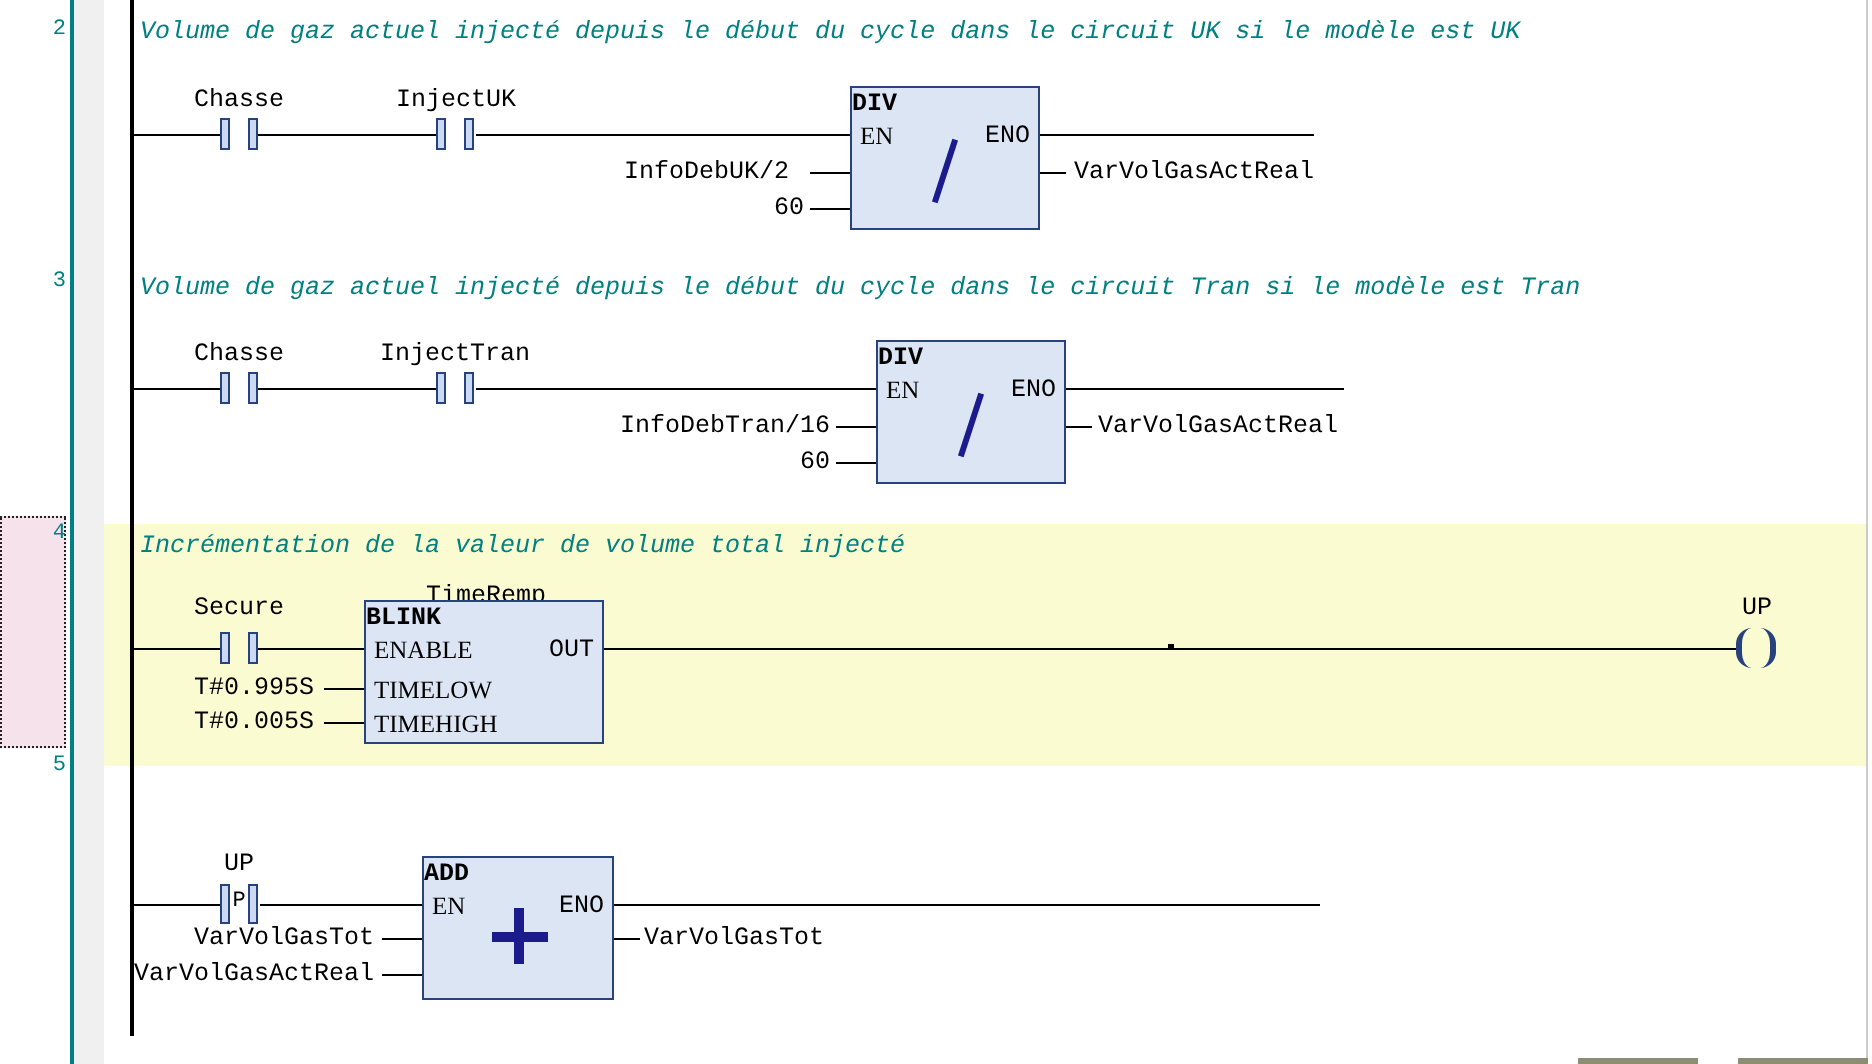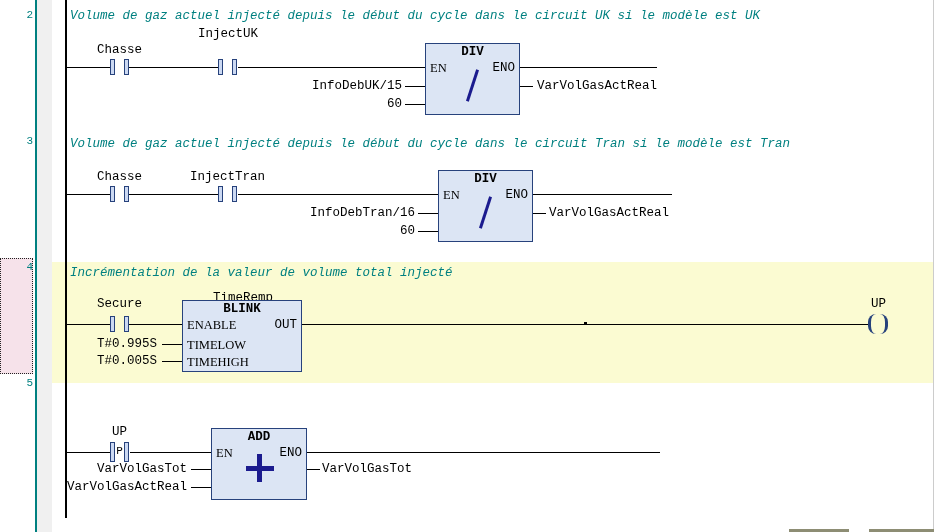--- a/index.html
+++ b/index.html
@@ -23,21 +23,21 @@
   .wire { position:absolute; height:1px; background:#000; }
   .lbl { position:absolute; white-space:pre; color:#000; line-height:13px; }
   .comment { position:absolute; white-space:pre; color:#008080; font-style:italic; line-height:14px; }
   .contact { position:absolute; width:21px; height:16px; }
   .contact .bar { position:absolute; top:0; width:5px; height:16px; background:#ccd9f2; border:1px solid #27427c; }
   .contact .bar.b1 { left:1px; } .contact .bar.b2 { left:15px; }
   .contact.tall { height:20px; }
   .contact.tall .bar { height:20px; }
   .contact .edge { position:absolute; left:0; right:0; top:3px; text-align:center; font-size:11px; line-height:12px; }
   .block { position:absolute; background:#dce5f4; border:1px solid #27427c; }
-  .block .title { position:absolute; left:0; right:0; top:2px; text-align:center; font-weight:bold; line-height:13px; }
+  .block .title { position:absolute; left:0; right:0; top:2px; text-align:left; font-weight:bold; line-height:13px; }
   .pin { position:absolute; line-height:13px; }
   .pin.r { right:4px;font-family:Liberation Mono, monospace; } .pin.l { left:4px;font-family:Liberation Serif, serif; }
   .slash { position:absolute; left:45px; top:25px; width:3px; height:33px; background:#1b1b8e; transform:rotate(18deg); }
   .plus-h { position:absolute; left:34px; top:37px; width:28px; height:5px; background:#1b1b8e; }
   .plus-v { position:absolute; left:45px; top:25px; width:5px; height:28px; background:#1b1b8e; }
   .dot { position:absolute; width:3px; height:3px; background:#000; }
   .coil { position:absolute; width:26px; height:20px; }
   .paren-l { position:absolute; left:3px; top:0; width:8px; height:20px; border-left:3px solid #27427c; border-radius:10px 0 0 10px; }
   .paren-r { position:absolute; right:3px; top:0; width:8px; height:20px; border-right:3px solid #27427c; border-radius:0 10px 10px 0; }
   .rung { position:absolute; left:0; top:0; width:0; height:0; overflow:visible; }
@@ -58,42 +58,42 @@
   <div class="rnum" style="top:135px">3</div>
   <div class="rnum" style="top:261px">4</div>
   <div class="rnum" style="top:377px">5</div>
 
   <div class="partial-btn" style="left:789px;width:60px"></div>
   <div class="partial-btn" style="left:869px;width:65px"></div>
 
   <div class="rung">
     <div class="comment" style="left:70px;top:9px">Volume de gaz actuel injecté depuis le début du cycle dans le circuit UK si le modèle est UK</div>
     <div class="lbl" style="left:97px;top:44px">Chasse</div>
-    <div class="lbl" style="left:198px;top:28px">InjectUK</div>
+    <div class="lbl" style="left:198px;top:44px">InjectUK</div>
 
     <div class="wire" style="left:67px;top:67px;width:43px"></div>
     <div class="contact" style="left:109px;top:59px">
       <div class="bar b1"></div>
       <div class="bar b2"></div>
     </div>
     <div class="wire" style="left:129px;top:67px;width:90px"></div>
     <div class="contact" style="left:217px;top:59px">
       <div class="bar b1"></div>
       <div class="bar b2"></div>
     </div>
     <div class="wire" style="left:238px;top:67px;width:187px"></div>
 
     <div class="block" style="left:425px;top:43px;width:95px;height:72px">
       <div class="title">DIV</div>
       <div class="pin l" style="top:18px">EN</div>
       <div class="pin r" style="top:18px">ENO</div>
       <div class="slash"></div>
     </div>
 
-    <div class="lbl" style="left:312px;top:80px">InfoDebUK/15</div>
+    <div class="lbl" style="left:312px;top:80px">InfoDebUK/2</div>
     <div class="wire" style="left:405px;top:86px;width:20px"></div>
     <div class="lbl" style="left:387px;top:98px">60</div>
     <div class="wire" style="left:405px;top:104px;width:20px"></div>
 
     <div class="wire" style="left:520px;top:67px;width:137px"></div>
     <div class="wire" style="left:520px;top:86px;width:13px"></div>
     <div class="lbl" style="left:537px;top:80px">VarVolGasActReal</div>
   </div>
 
   <div class="rung">

